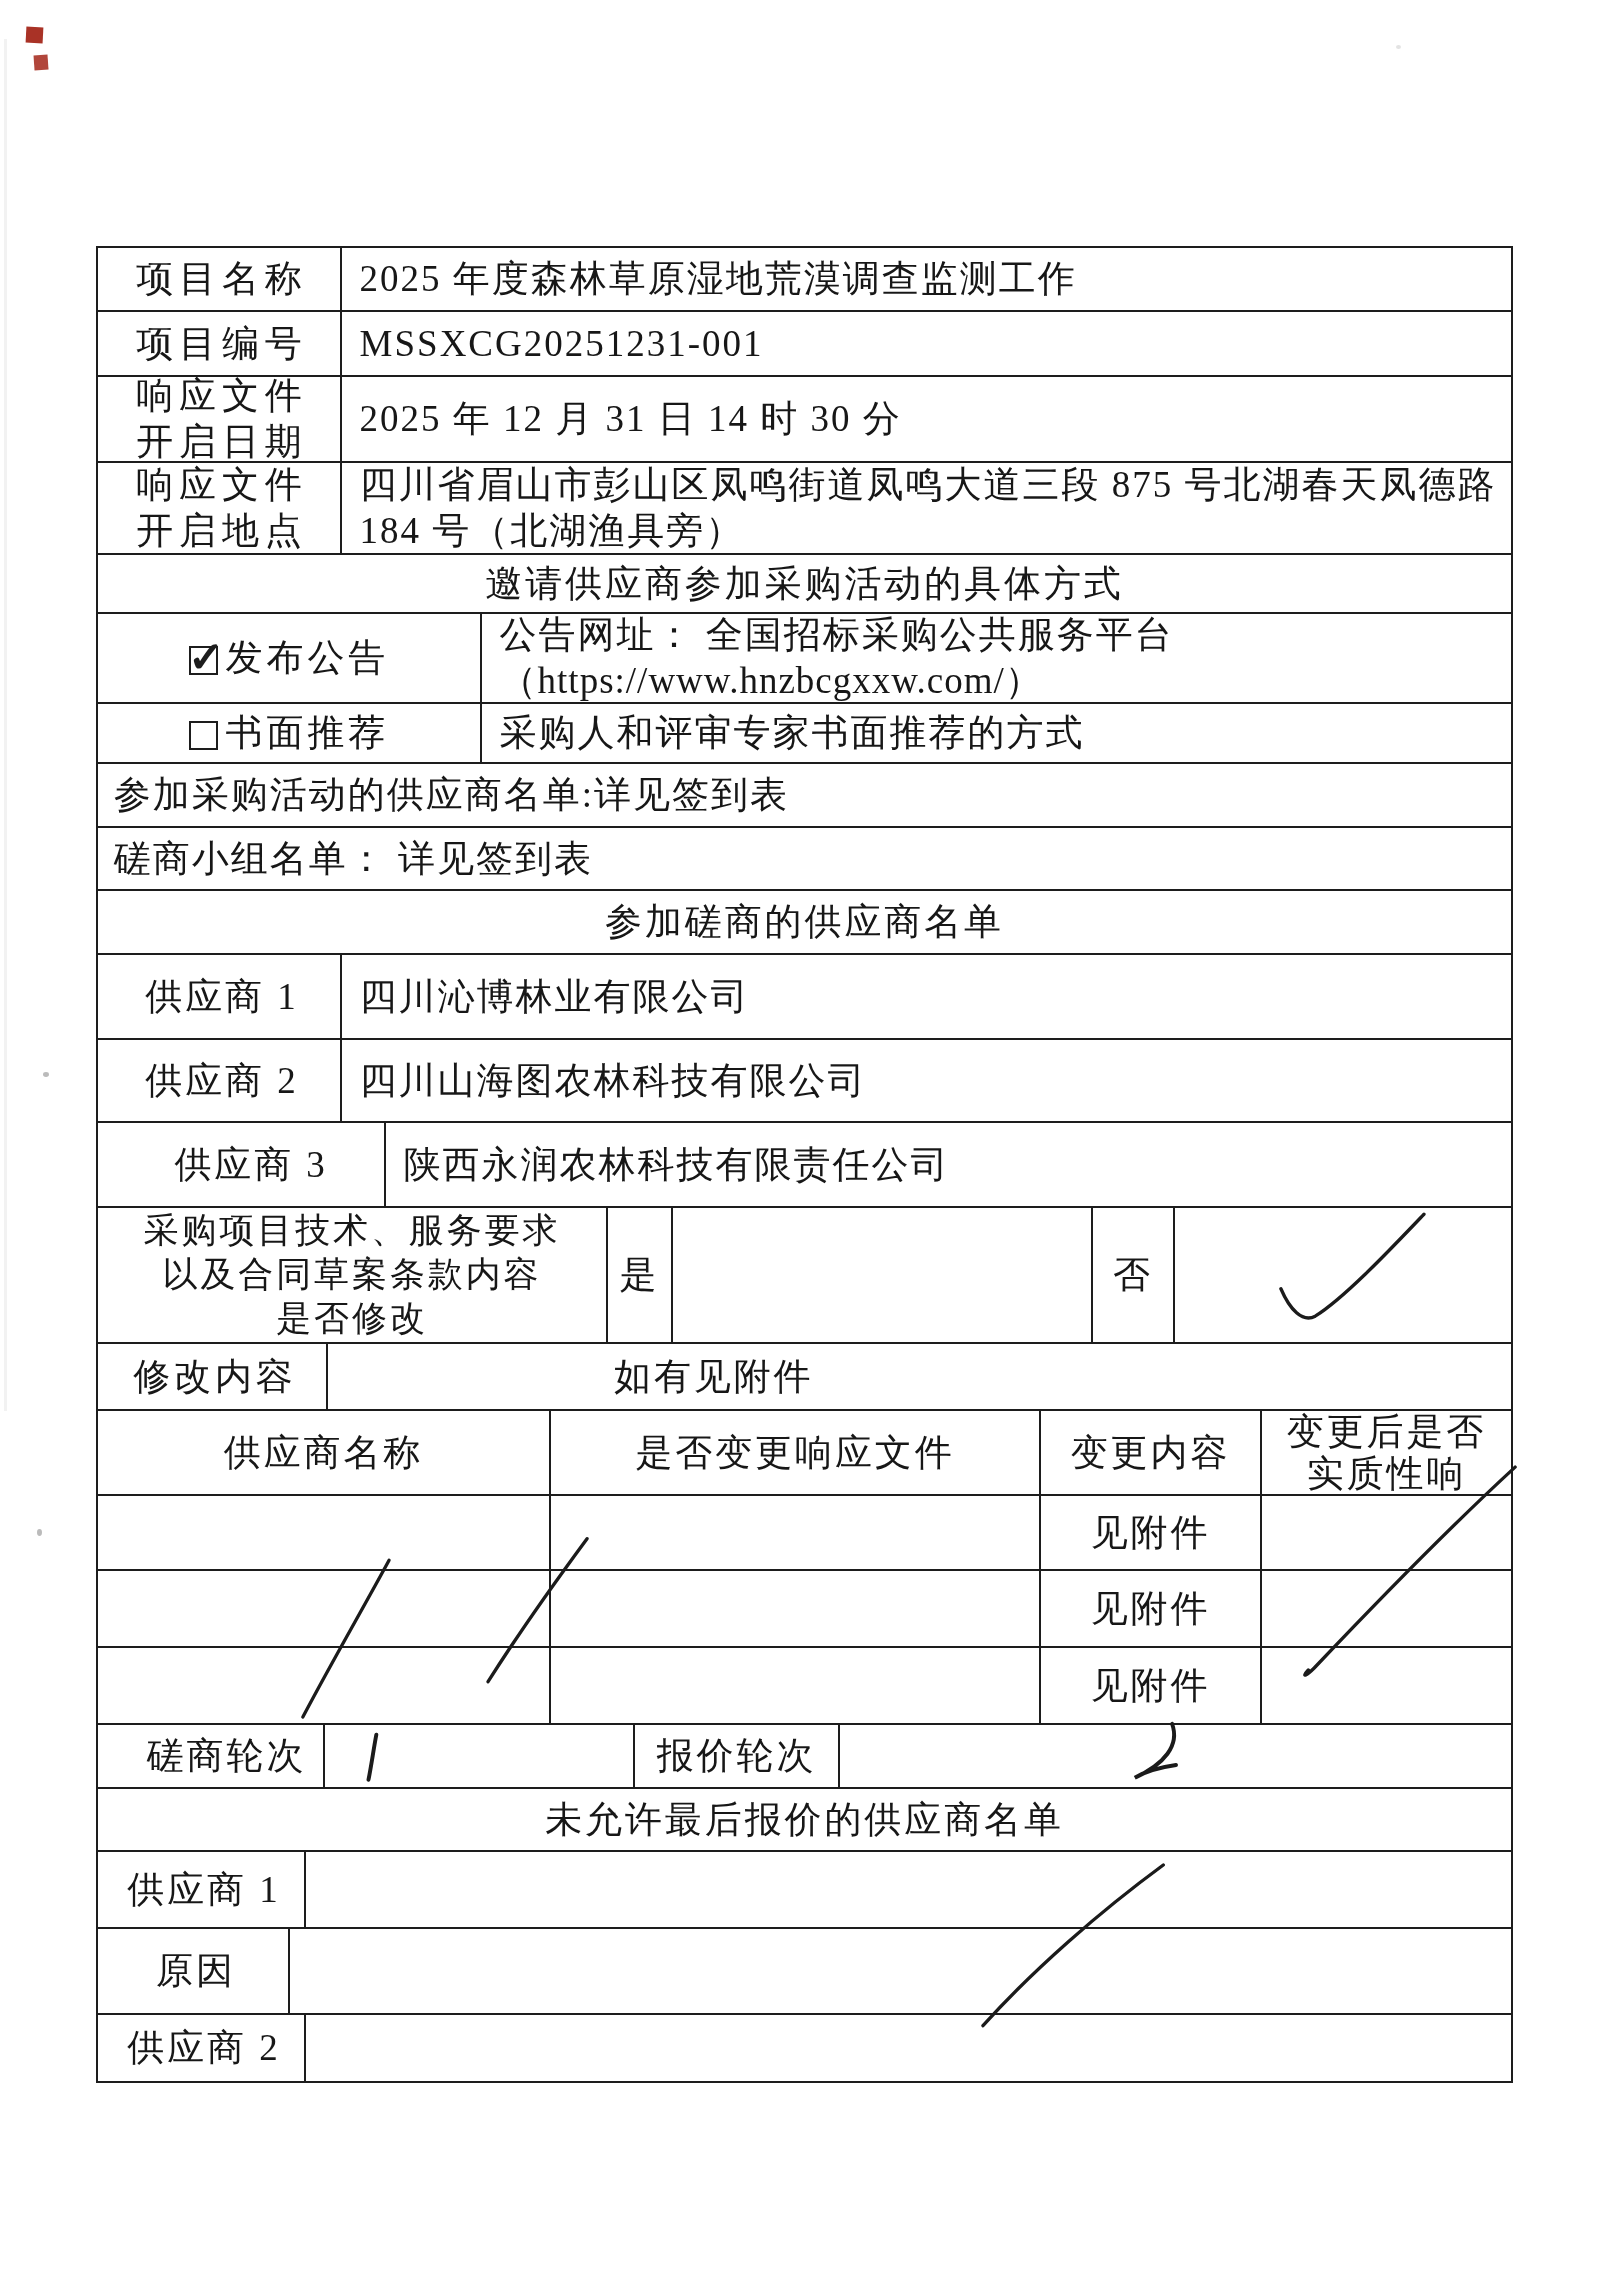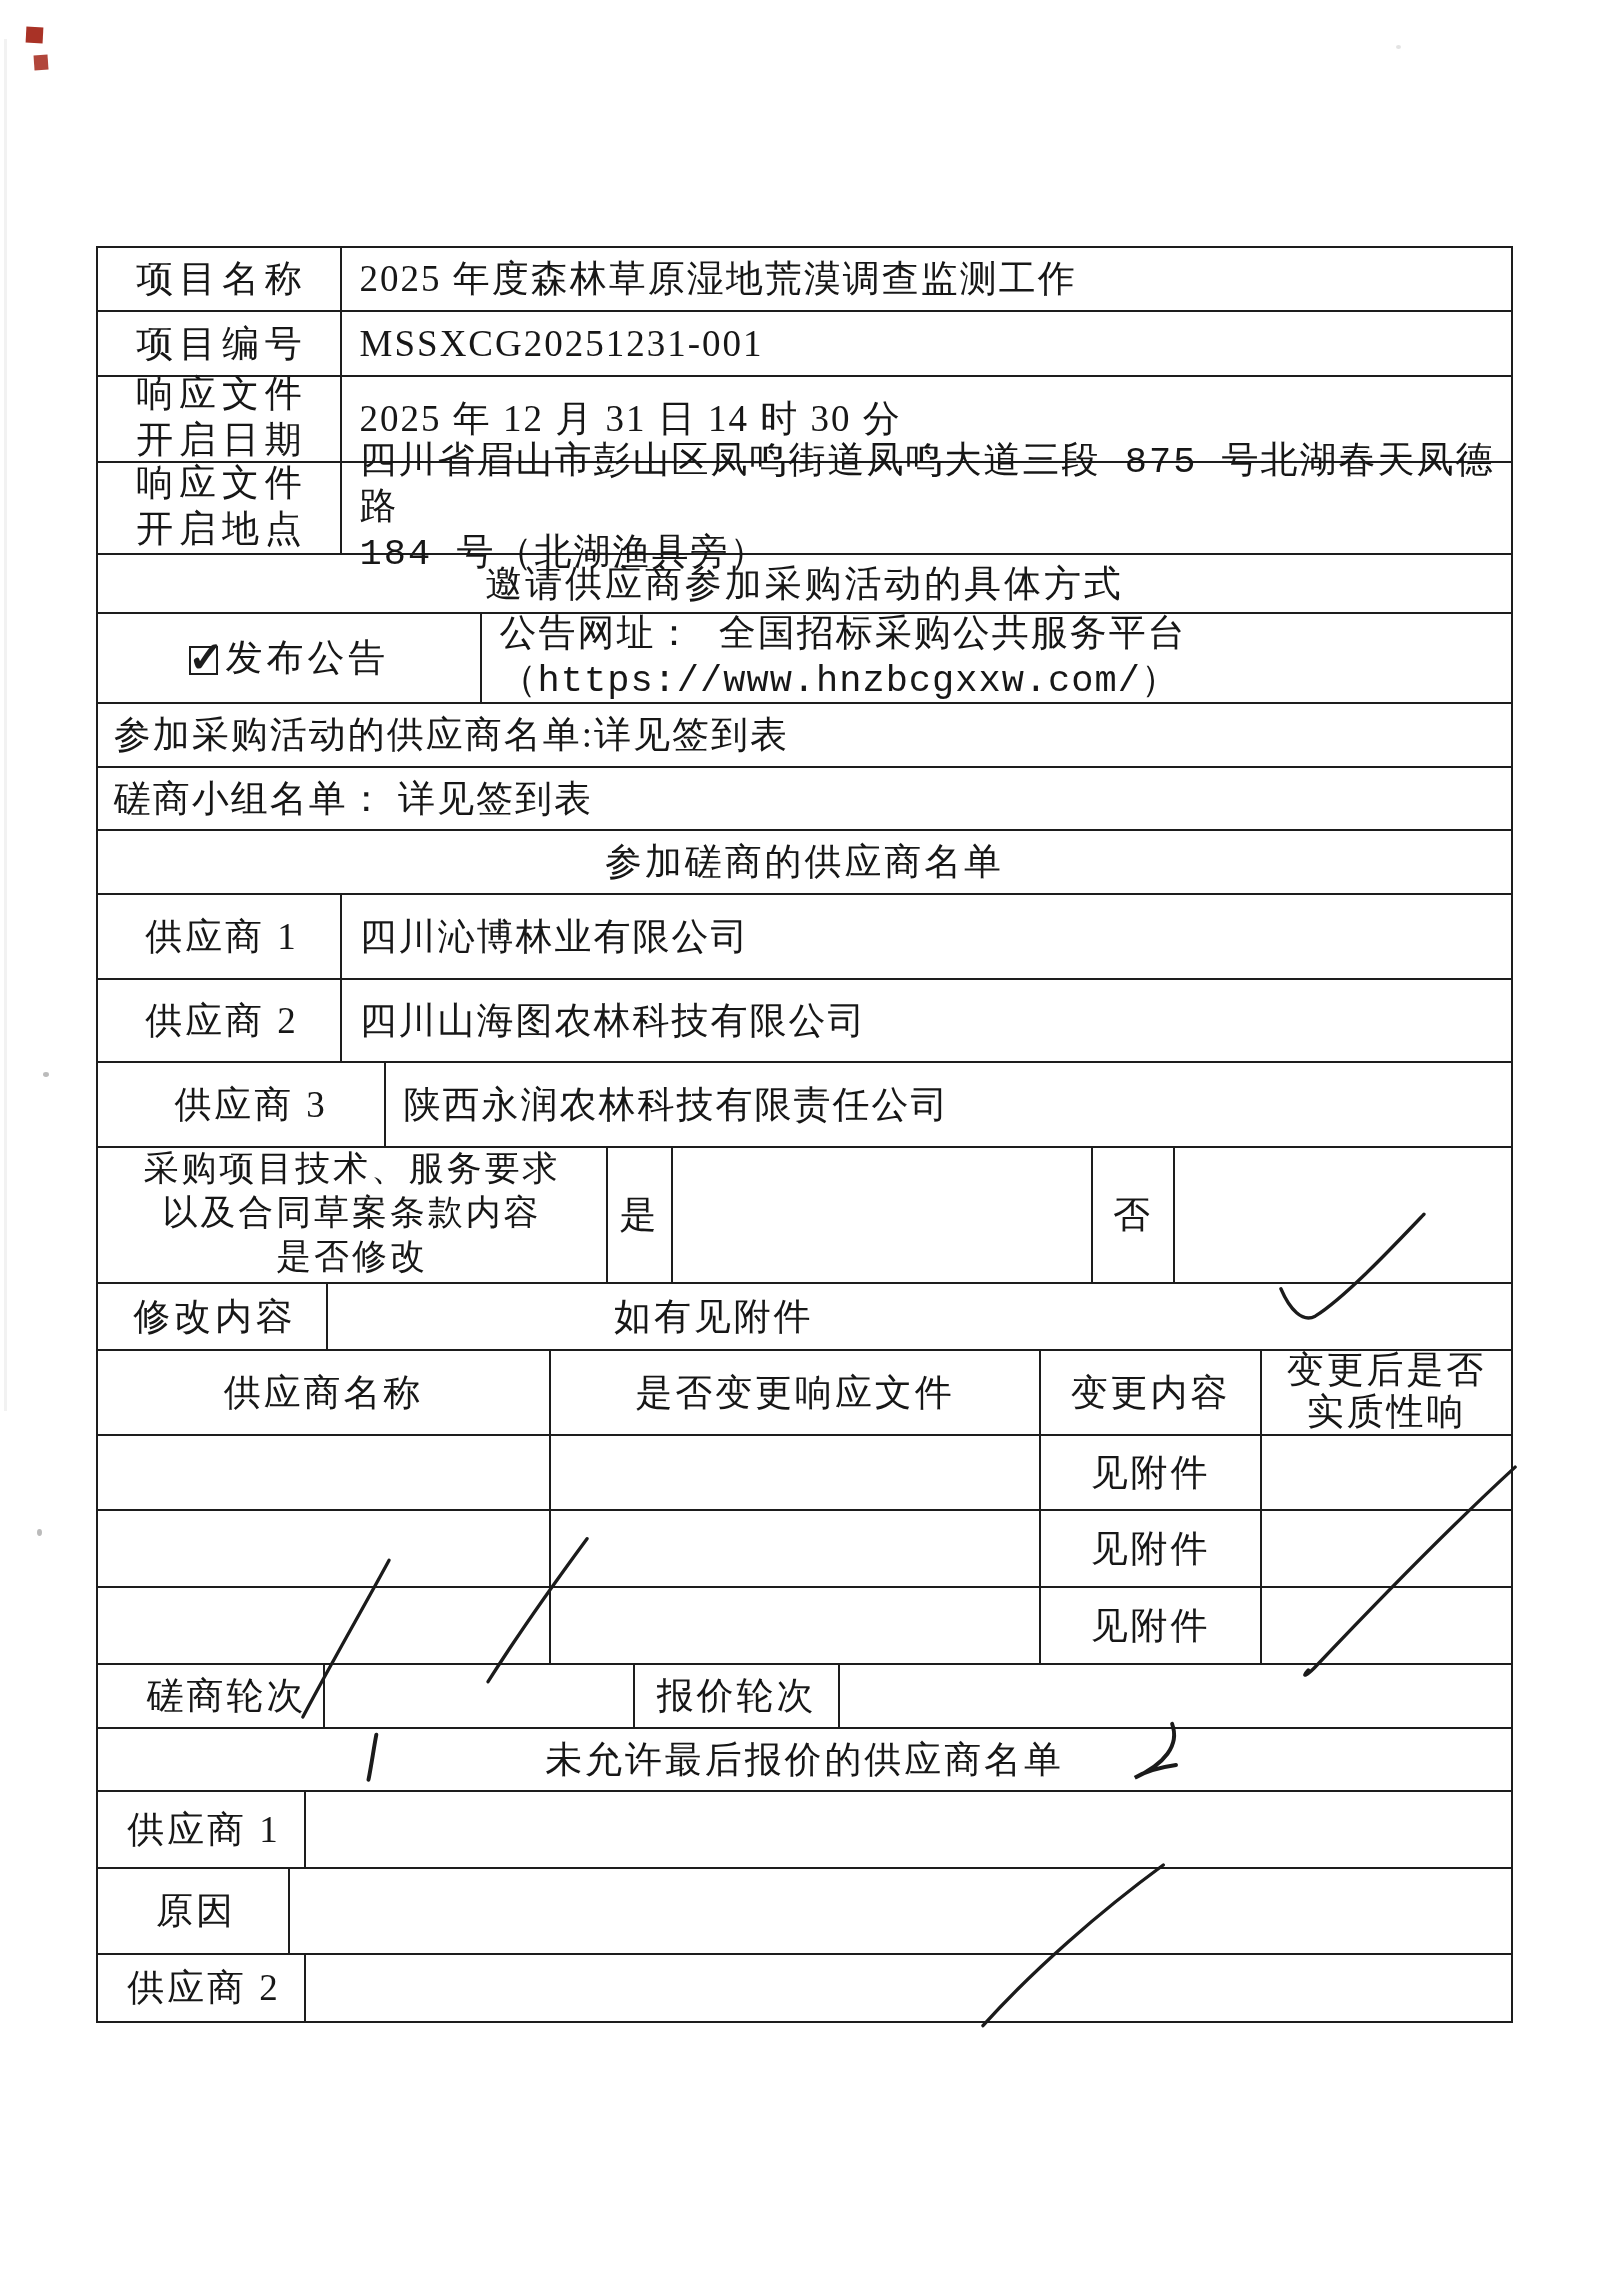--- a/index.html
+++ b/index.html
@@ -36,21 +36,21 @@
     border-right:2px solid var(--ink);
     display:flex;align-items:center;
     min-width:0;
   }
   .td:last-child{border-right:none;}
   .td.grow{flex:1;}
   .lbl{justify-content:center;text-align:center;letter-spacing:5.9px;padding-left:5.9px;}
   .val{padding-left:17.6px;letter-spacing:2px;}
   .center{justify-content:center;text-align:center;letter-spacing:2.9px;}
   .full{flex:1;}
-  .lines{display:flex;flex-direction:column;justify-content:flex-start;line-height:46px;font-family:Liberation Mono, monospace;}
+  .lines{display:flex;flex-direction:column;justify-content:flex-start;line-height:46px;}
   .q-label{letter-spacing:2.9px;font-size:35px;line-height:43px;padding-left:0;}
   .notes-cell{padding-left:15.7px;letter-spacing:2px;}
   .checkbox{
     position:relative;display:inline-block;
     width:29px;height:29px;border:2.9px solid var(--ink);
     margin-right:7.8px;flex:none;top:2px;
   }
   .checkbox.checked::after{
     content:"✓";
     position:absolute;left:-2.9px;top:-15.7px;
@@ -120,20 +120,27 @@
         <span>发布公告</span>
       </div>
       <div class="td val grow">
         <div class="lines">
           <div>公告网址： 全国招标采购公共服务平台</div>
           <div class="url-line">（https://www.hnzbcgxxw.com/）</div>
         </div>
       </div>
     </div>
 
+    <div class="tr" style="height:60px">
+      <div class="td chk-cell" style="width:384px">
+        <span class="checkbox"></span>
+        <span>书面推荐</span>
+      </div>
+      <div class="td val grow">采购人和评审专家书面推荐的方式</div>
+    </div>
 
     <div class="tr" style="height:64px">
       <div class="td full notes-cell">参加采购活动的供应商名单:详见签到表</div>
     </div>
 
     <div class="tr" style="height:63px">
       <div class="td full notes-cell">磋商小组名单： 详见签到表</div>
     </div>
 
     <div class="tr" style="height:64px">

